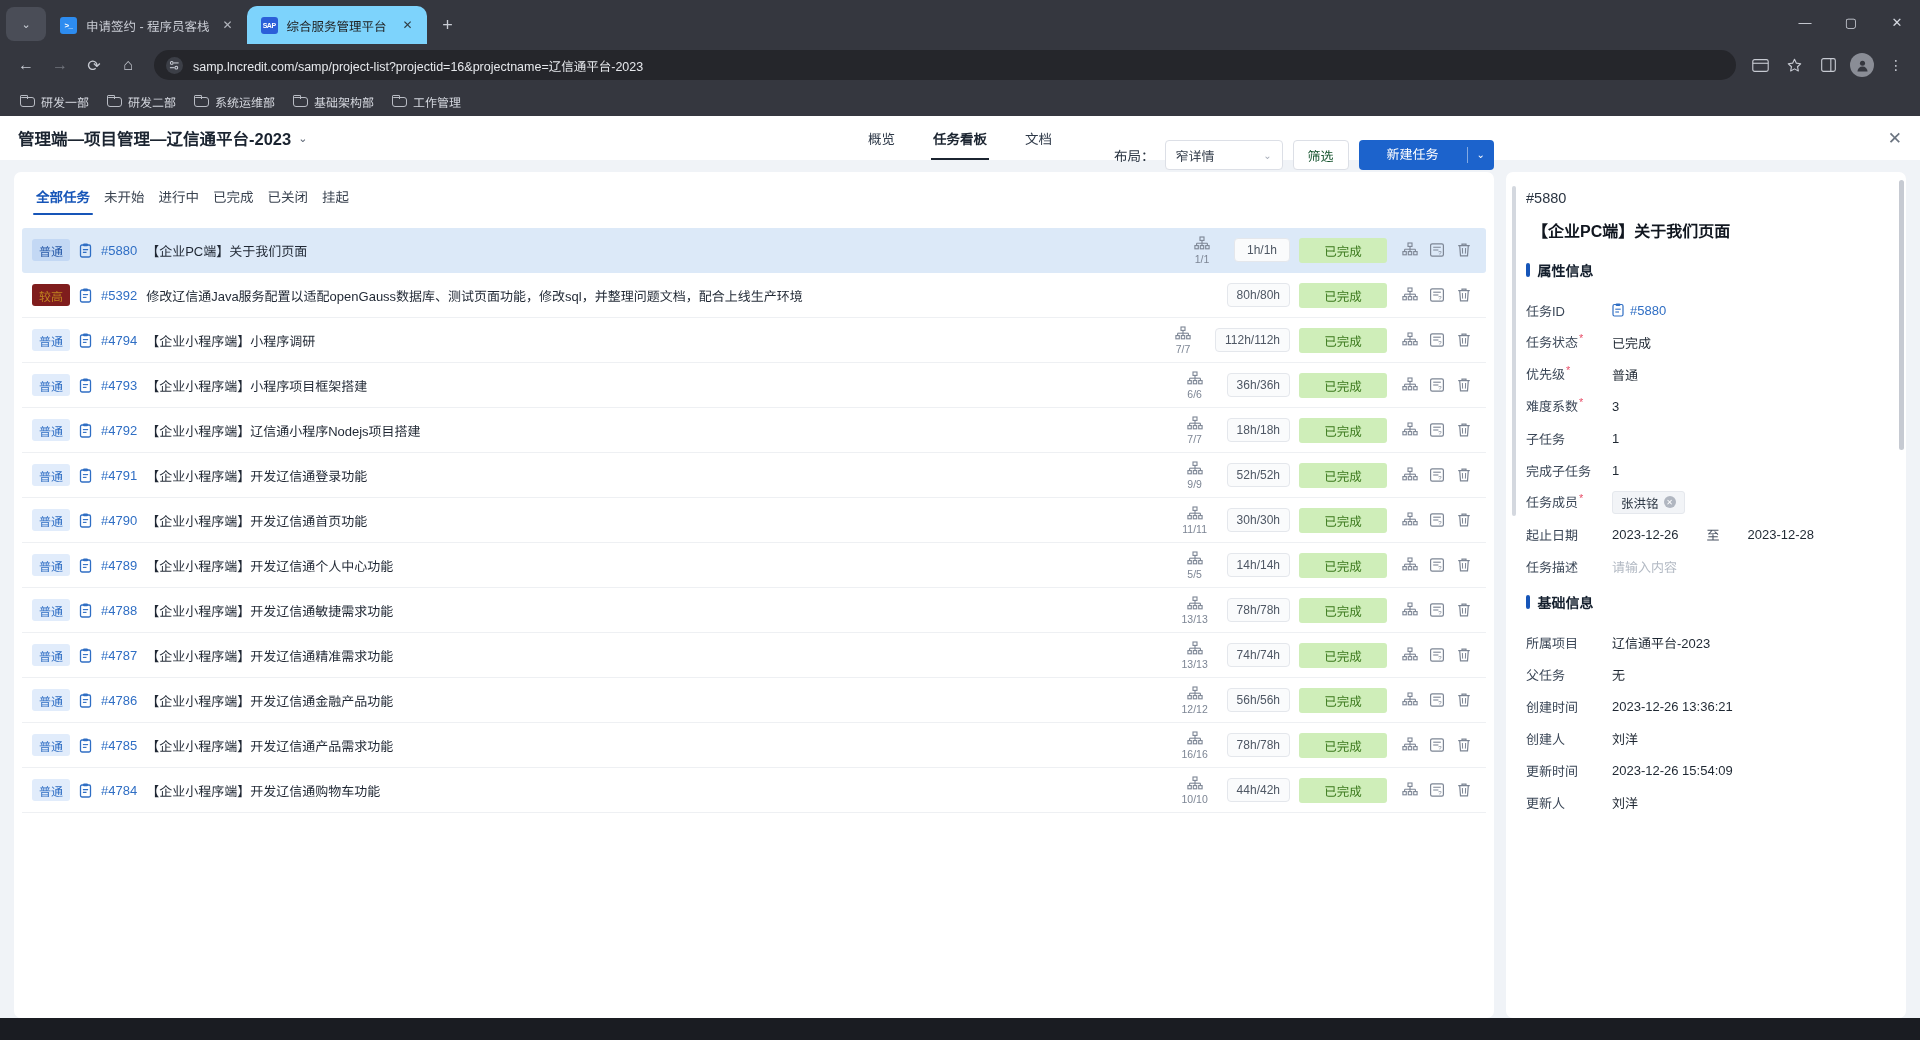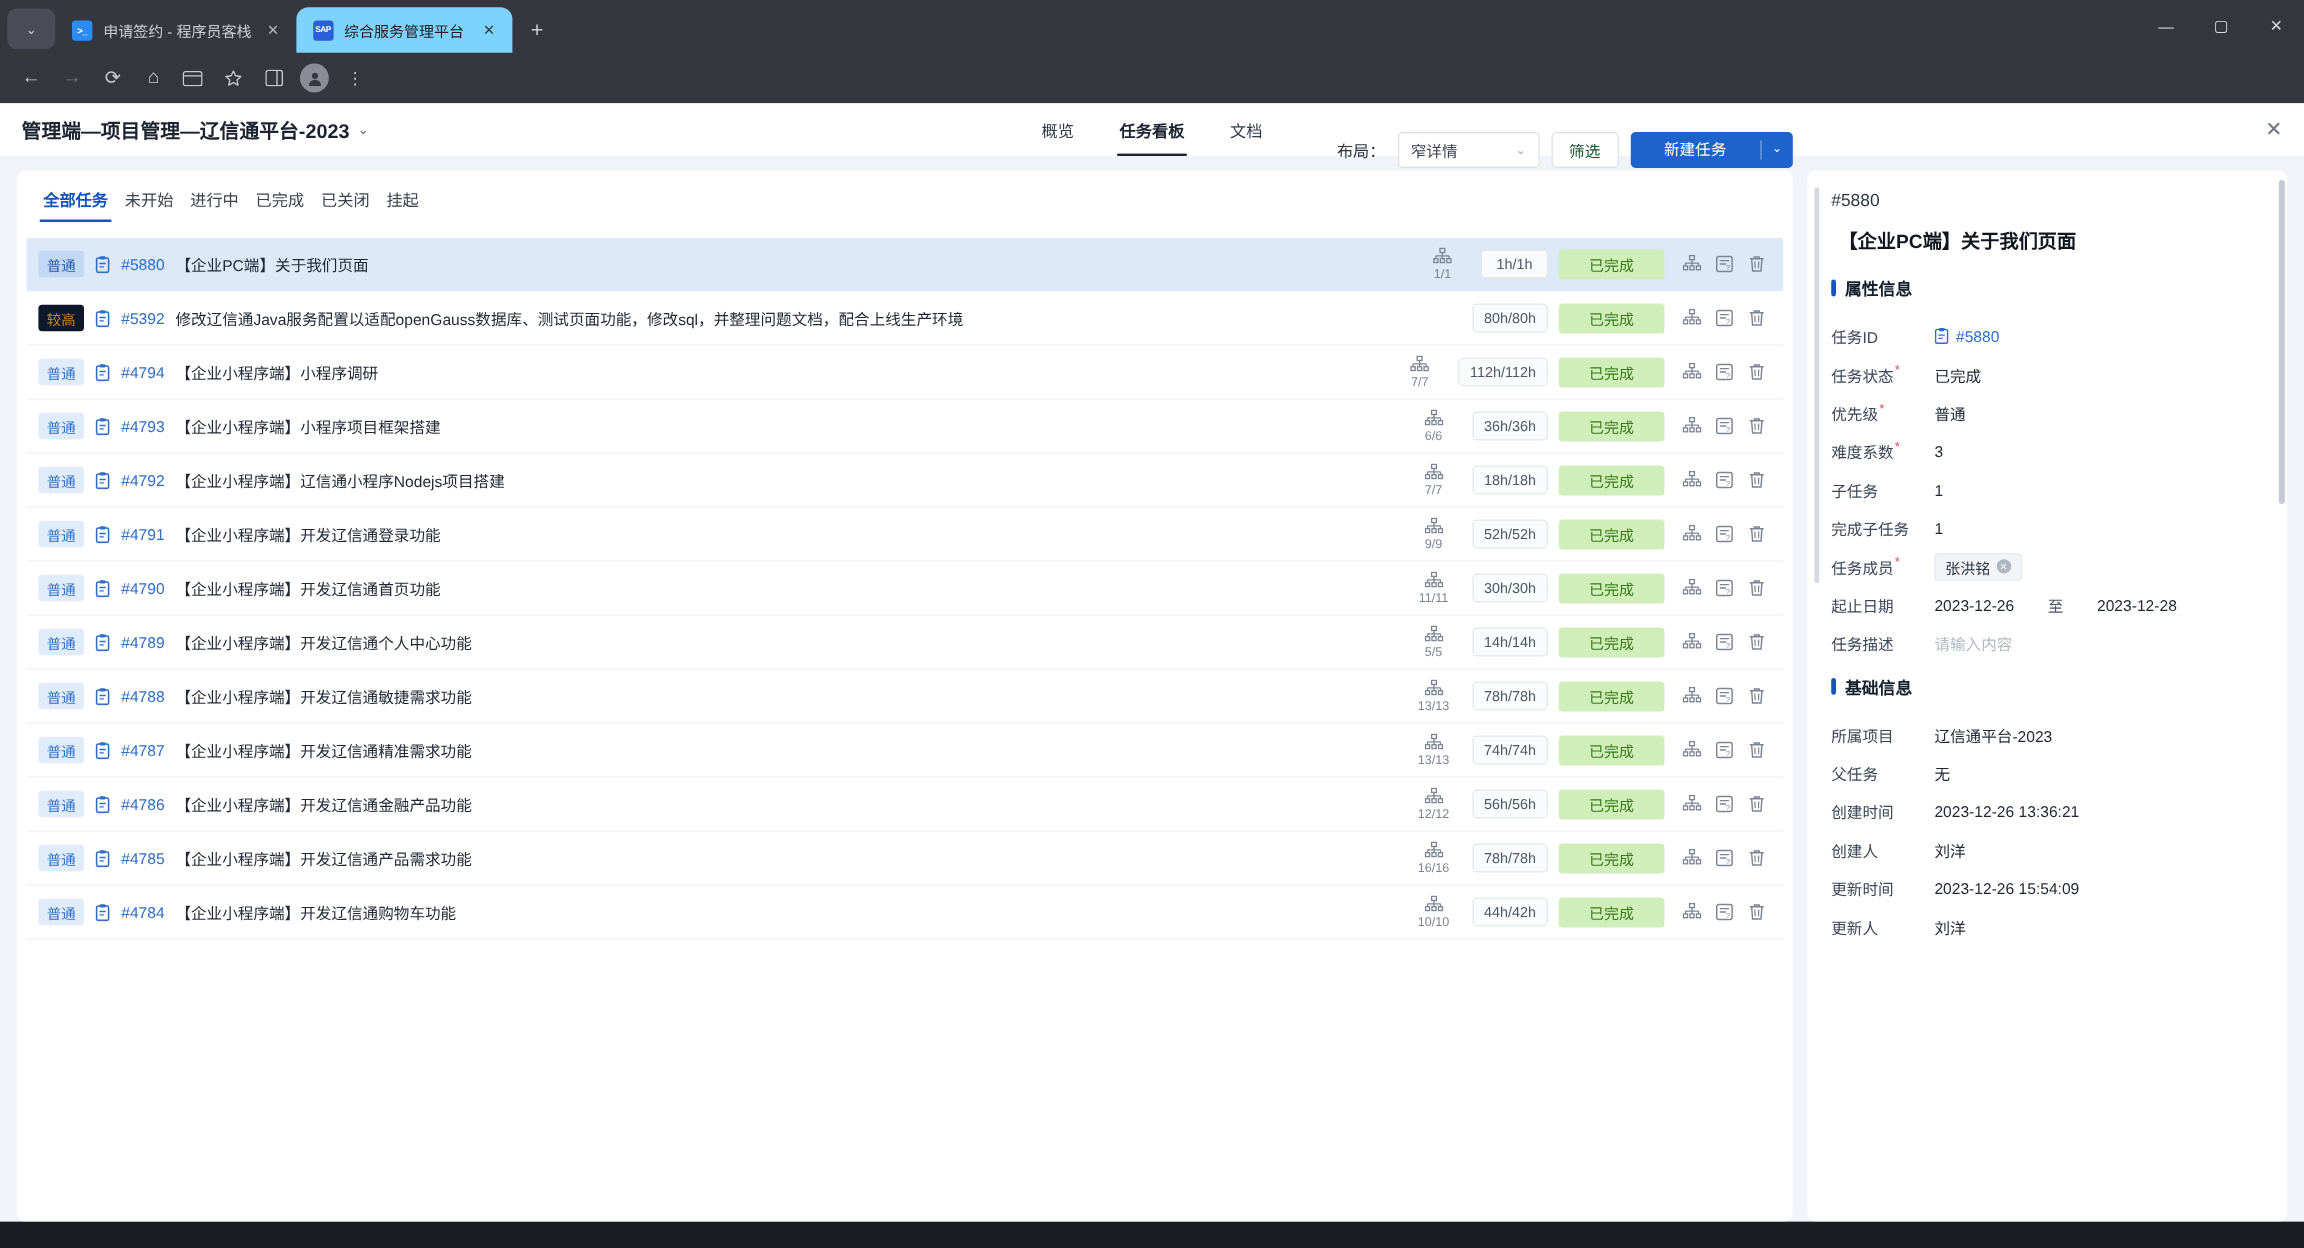--- a/index.html
+++ b/index.html
@@ -116,21 +116,21 @@
     display: flex; align-items: center; height: 45px; padding: 0 14px 0 10px;
     border-bottom: 1px solid #eef0f3; gap: 9px;
   }
   .row.selected { background: #dce9f8; border-bottom-color: transparent; border-radius: 3px; }
   .prio {
     width: 38px; height: 22px; border-radius: 3px; font-size: 12px;
     display: flex; align-items: center; justify-content: center; flex: 0 0 auto;
   }
   .prio.normal { background: #e1ecfb; color: #2f6ec4; }
   .prio.normal-sel { background: #c3d8f4; color: #2558a8; }
-  .prio.high { background: #0f172a; color: #c08420; }
+  .prio.high { background: #7f1d1d; color: #c08420; }
   .task-doc-icon { width: 13px; height: 15px; flex: 0 0 auto; }
   .tid { font-size: 13px; color: #2f6ec4; flex: 0 0 auto; }
   .tname { font-size: 13px; color: #1f2733; white-space: nowrap; overflow: hidden; text-overflow: ellipsis; flex: 1 1 auto; }
   .sub-wrap { width: 46px; display:flex; flex-direction: column; align-items:center; gap:1px; flex:0 0 auto; }
   .sub-count { font-size: 10.5px; color: #7c8594; }
   .hours {
     min-width: 56px; height: 24px; padding: 0 9px; border: 1px solid #e4e7ec; border-radius: 4px;
     background: #fafbfc; font-size: 12px; color: #4e5764; display:flex; align-items:center; justify-content:center; flex:0 0 auto;
   }
   .status {
@@ -202,20 +202,31 @@
       <div class="win-btn">✕</div>
     </div>
   </div>
 
   <div class="toolbar">
     <div class="nav-btn">←</div>
     <div class="nav-btn disabled">→</div>
     <div class="nav-btn">⟳</div>
     <div class="nav-btn">⌂</div>
 
+    <div class="omnibox">
+      <span class="omni-site-icon">
+        <svg width="11" height="11" viewBox="0 0 12 12" aria-hidden="true">
+          <circle cx="3" cy="3.2" r="1.5" fill="none" stroke="#cfd3db" stroke-width="1.1"></circle>
+          <line x1="5" y1="3.2" x2="10.5" y2="3.2" stroke="#cfd3db" stroke-width="1.1"></line>
+          <circle cx="8" cy="8.4" r="1.5" fill="none" stroke="#cfd3db" stroke-width="1.1"></circle>
+          <line x1="1" y1="8.4" x2="6" y2="8.4" stroke="#cfd3db" stroke-width="1.1"></line>
+        </svg>
+      </span>
+      <span class="omni-url" title="samp.lncredit.com/samp/project-list?projectid=16&amp;projectname=辽信通平台-2023">samp.lncredit.com/samp/project-list?projectid=16&amp;projectname=辽信通平台-2023</span>
+    </div>
 
     <div class="omni-right">
       <div class="tb-icon">
         <svg width="17" height="13" viewBox="0 0 18 14" aria-hidden="true">
           <rect x="0.7" y="0.7" width="16.6" height="12.6" rx="2" fill="none" stroke="#c7cad2" stroke-width="1.2"></rect>
           <line x1="0.7" y1="4.6" x2="17.3" y2="4.6" stroke="#c7cad2" stroke-width="1.2"></line>
         </svg>
       </div>
       <div class="tb-icon">
         <svg width="15" height="15" viewBox="0 0 16 16" aria-hidden="true">
@@ -233,20 +244,42 @@
           <svg width="15" height="15" viewBox="0 0 16 16" aria-hidden="true">
             <circle cx="8" cy="5.6" r="2.7" fill="#35373f"></circle>
             <path d="M2.6 14.5a5.4 5.4 0 0 1 10.8 0z" fill="#35373f"></path>
           </svg>
         </span>
       </div>
       <div class="tb-icon">⋮</div>
     </div>
   </div>
 
+  <div class="bookmarks">
+    <div class="bm">
+      <span class="folder-icon"></span>
+      <span>研发一部</span>
+    </div>
+    <div class="bm">
+      <span class="folder-icon"></span>
+      <span>研发二部</span>
+    </div>
+    <div class="bm">
+      <span class="folder-icon"></span>
+      <span>系统运维部</span>
+    </div>
+    <div class="bm">
+      <span class="folder-icon"></span>
+      <span>基础架构部</span>
+    </div>
+    <div class="bm">
+      <span class="folder-icon"></span>
+      <span>工作管理</span>
+    </div>
+  </div>
 
   <div class="viewport">
 
     <div class="app-header">
       <div class="proj-title">
         <span>管理端—项目管理—辽信通平台-2023</span>
         <span class="caret-down">⌄</span>
       </div>
 
       <div class="top-tabs">

